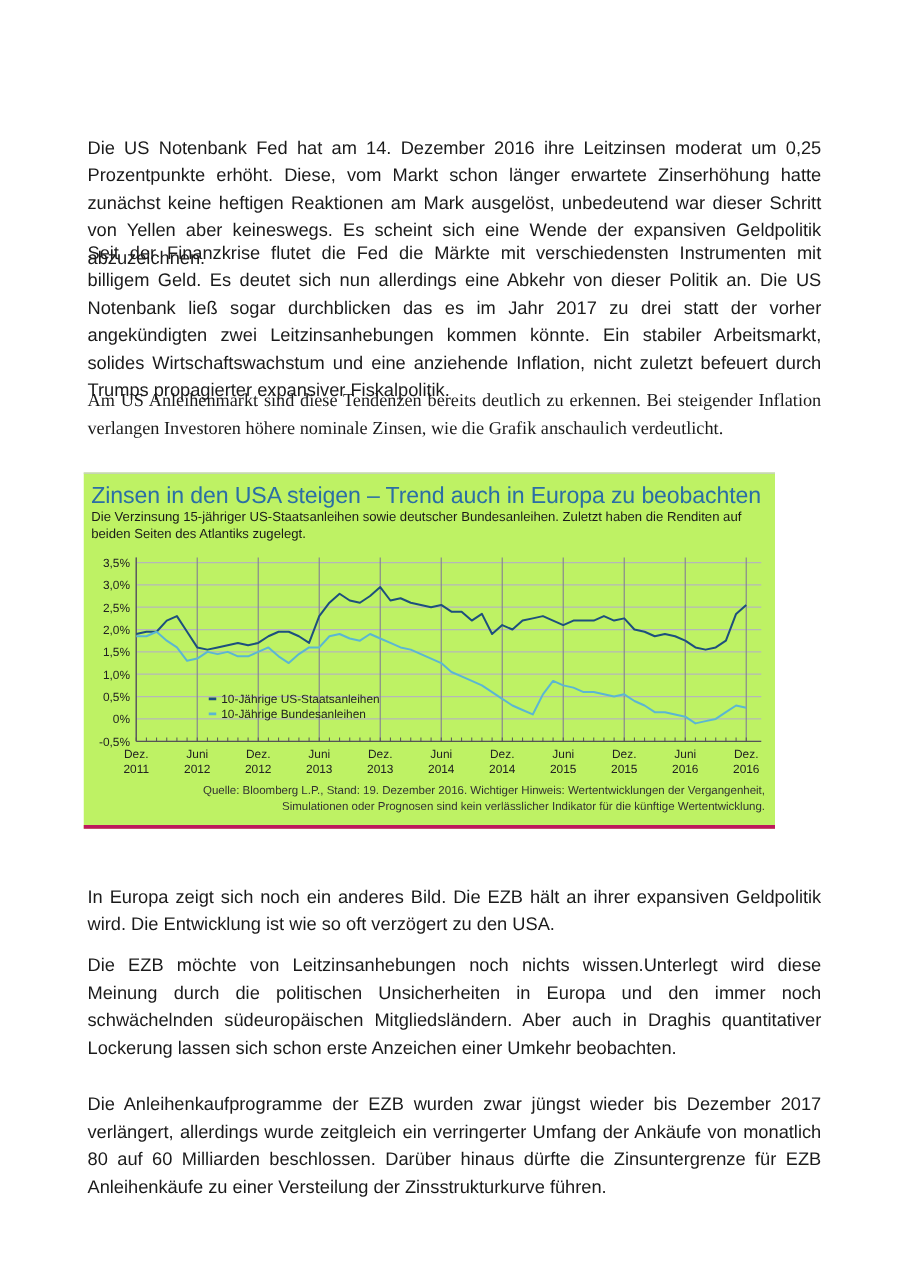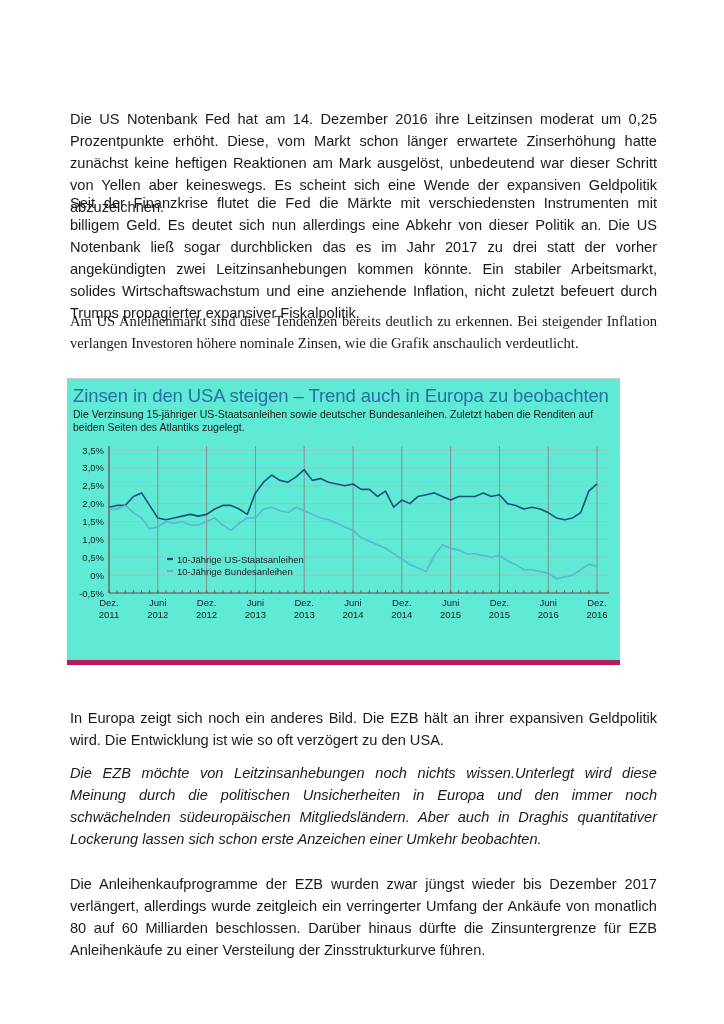--- a/index.html
+++ b/index.html
@@ -4,25 +4,25 @@
 <style>
   html, body { margin: 0; padding: 0; background: #ffffff; }
   body { width: 724px; height: 1024px; position: relative; overflow: hidden;
          font-family: "Liberation Sans", sans-serif; color: #1a1a1a; }
   .para { position: absolute; left: 70px; width: 587px; font-size: 14.6px; line-height: 22px;
           text-align: justify; margin: 0; }
   #p1 { top: 64px; margin-top: 44px; }
   #p2 { top: 176px; margin-top: 16px; }
   #p3 { top: 310px; font-family: Liberation Serif, serif; }
   #p4 { top: 707px; }
-  #p5 { top: 762px; font-style: italic; }
+  #p5 { top: 762px; }
   #p6 { top: 852px; margin-top: 21px; }
 
   .figure { position: absolute; left: 67px; top: 378px; width: 553px; height: 281px;
-            background: #5eead4; border-top: 1px solid #c9cbcd; border-bottom: 5px solid #be185d; }
+            background: #bef264; border-top: 1px solid #c9cbcd; border-bottom: 3px solid #be185d; }
   .fig-title { position: absolute; left: 6px; top: 6px; font-size: 18.5px; color: #2b6ea6;
                white-space: nowrap; letter-spacing: -0.1px; }
   .fig-sub { position: absolute; left: 6px; top: 29px; width: 540px; font-size: 10.5px; line-height: 13px;
              color: #1a1a1a; }
   .fig-src { position: absolute; right: 8px; top: 247px; width: 500px; text-align: right;
              font-size: 9.2px; line-height: 12.5px; color: #333; }
   svg#chart { position: absolute; left: 0; top: 0; }
   .tick-label { font-family: "Liberation Sans", sans-serif; font-size: 9.5px; fill: #222; }
   .legend-label { font-family: "Liberation Sans", sans-serif; font-size: 9.5px; fill: #222; }
 </style>
@@ -151,17 +151,18 @@
       <line x1="513.7333333333333" x2="513.7333333333333" y1="211" y2="214" stroke="#555" stroke-width="0.8"></line>
       <line x1="521.8666666666666" x2="521.8666666666666" y1="211" y2="214" stroke="#555" stroke-width="0.8"></line>
       <line x1="530" x2="530" y1="211" y2="214" stroke="#555" stroke-width="0.8"></line>
       <polyline points="42,128.2 50.13333333333333,126.4125 58.266666666666666,126.4125 66.4,117.475 74.53333333333333,113.9 82.66666666666666,126.4125 90.80000000000001,138.925 98.93333333333334,140.7125 107.06666666666666,138.925 115.2,137.1375 123.33333333333333,135.35 131.46666666666664,137.1375 139.60000000000002,135.35 147.73333333333335,129.9875 155.86666666666667,126.4125 164,126.4125 172.13333333333333,129.9875 180.26666666666665,135.35 188.4,113.9 196.53333333333333,103.175 204.66666666666666,96.025 212.79999999999998,101.3875 220.9333333333333,103.175 229.0666666666667,97.8125 237.20000000000002,90.6625 245.33333333333334,101.3875 253.46666666666667,99.6 261.6,103.175 269.73333333333335,104.9625 277.8666666666667,106.75 286,104.9625 294.1333333333333,110.325 302.26666666666665,110.325 310.40000000000003,117.475 318.5333333333333,112.1125 326.6666666666667,128.2 334.8,121.05 342.93333333333334,124.625 351.06666666666666,117.475 359.2,115.6875 367.3333333333333,113.9 375.4666666666667,117.475 383.59999999999997,121.05 391.73333333333335,117.475 399.8666666666666,117.475 408,117.475 416.1333333333334,113.9 424.26666666666665,117.475 432.40000000000003,115.6875 440.5333333333333,124.625 448.6666666666667,126.4125 456.8,129.9875 464.93333333333334,128.2 473.06666666666666,129.9875 481.2,133.5625 489.3333333333333,138.925 497.4666666666667,140.7125 505.59999999999997,138.925 513.7333333333333,133.5625 521.8666666666666,112.1125 530,104.9625" fill="none" stroke="#1d4f7e" stroke-width="1.6" stroke-linejoin="round"></polyline>
       <polyline points="42,129.9875 50.13333333333333,129.9875 58.266666666666666,126.4125 66.4,133.5625 74.53333333333333,138.925 82.66666666666666,149.64999999999998 90.80000000000001,147.8625 98.93333333333334,142.5 107.06666666666666,144.28750000000002 115.2,142.5 123.33333333333333,146.075 131.46666666666664,146.075 139.60000000000002,142.5 147.73333333333335,138.925 155.86666666666667,146.075 164,151.4375 172.13333333333333,144.28750000000002 180.26666666666665,138.925 188.4,138.925 196.53333333333333,129.9875 204.66666666666666,128.2 212.79999999999998,131.775 220.9333333333333,133.5625 229.0666666666667,128.2 237.20000000000002,131.775 245.33333333333334,135.35 253.46666666666667,138.925 261.6,140.7125 269.73333333333335,144.28750000000002 277.8666666666667,147.8625 286,151.4375 294.1333333333333,158.5875 302.26666666666665,162.1625 310.40000000000003,165.7375 318.5333333333333,169.3125 326.6666666666667,174.675 334.8,180.0375 342.93333333333334,185.4 351.06666666666666,188.975 359.2,192.55 367.3333333333333,176.4625 375.4666666666667,165.7375 383.59999999999997,169.3125 391.73333333333335,171.1 399.8666666666666,174.675 408,174.675 416.1333333333334,176.4625 424.26666666666665,178.25 432.40000000000003,176.4625 440.5333333333333,181.825 448.6666666666667,185.4 456.8,190.7625 464.93333333333334,190.7625 473.06666666666666,192.55 481.2,194.3375 489.3333333333333,199.7 497.4666666666667,197.9125 505.59999999999997,196.125 513.7333333333333,190.7625 521.8666666666666,185.4 530,187.1875" fill="none" stroke="#5bb6d3" stroke-width="1.6" stroke-linejoin="round"></polyline>
       <line x1="100" x2="106" y1="180" y2="180" stroke="#1d4f7e" stroke-width="2.2"></line>
       <text x="110" y="183.5" class="legend-label">10-Jährige US-Staatsanleihen</text>
       <line x1="100" x2="106" y1="192" y2="192" stroke="#5bb6d3" stroke-width="2.2"></line>
       <text x="110" y="195.5" class="legend-label">10-Jährige Bundesanleihen</text>
     </svg>
+  <div class="fig-src">Quelle: Bloomberg L.P., Stand: 19. Dezember 2016. Wichtiger Hinweis: Wertentwicklungen der Vergangenheit, Simulationen oder Prognosen sind kein verlässlicher Indikator für die künftige Wertentwicklung.</div>
 </div>
 
 <p class="para" id="p4">In Europa zeigt sich noch ein anderes Bild. Die EZB hält an ihrer expansiven Geldpolitik wird. Die Entwicklung ist wie so oft verzögert zu den USA.</p>
 <p class="para" id="p5">Die EZB möchte von Leitzinsanhebungen noch nichts wissen.Unterlegt wird diese Meinung durch die politischen Unsicherheiten in Europa und den immer noch schwächelnden südeuropäischen Mitgliedsländern. Aber auch in Draghis quantitativer Lockerung lassen sich schon erste Anzeichen einer Umkehr beobachten.</p>
 <p class="para" id="p6">Die Anleihenkaufprogramme der EZB wurden zwar jüngst wieder bis Dezember 2017 verlängert, allerdings wurde zeitgleich ein verringerter Umfang der Ankäufe von monatlich 80 auf 60 Milliarden beschlossen. Darüber hinaus dürfte die Zinsuntergrenze für EZB Anleihenkäufe zu einer Versteilung der Zinsstrukturkurve führen.</p>
 
 </body></html>

